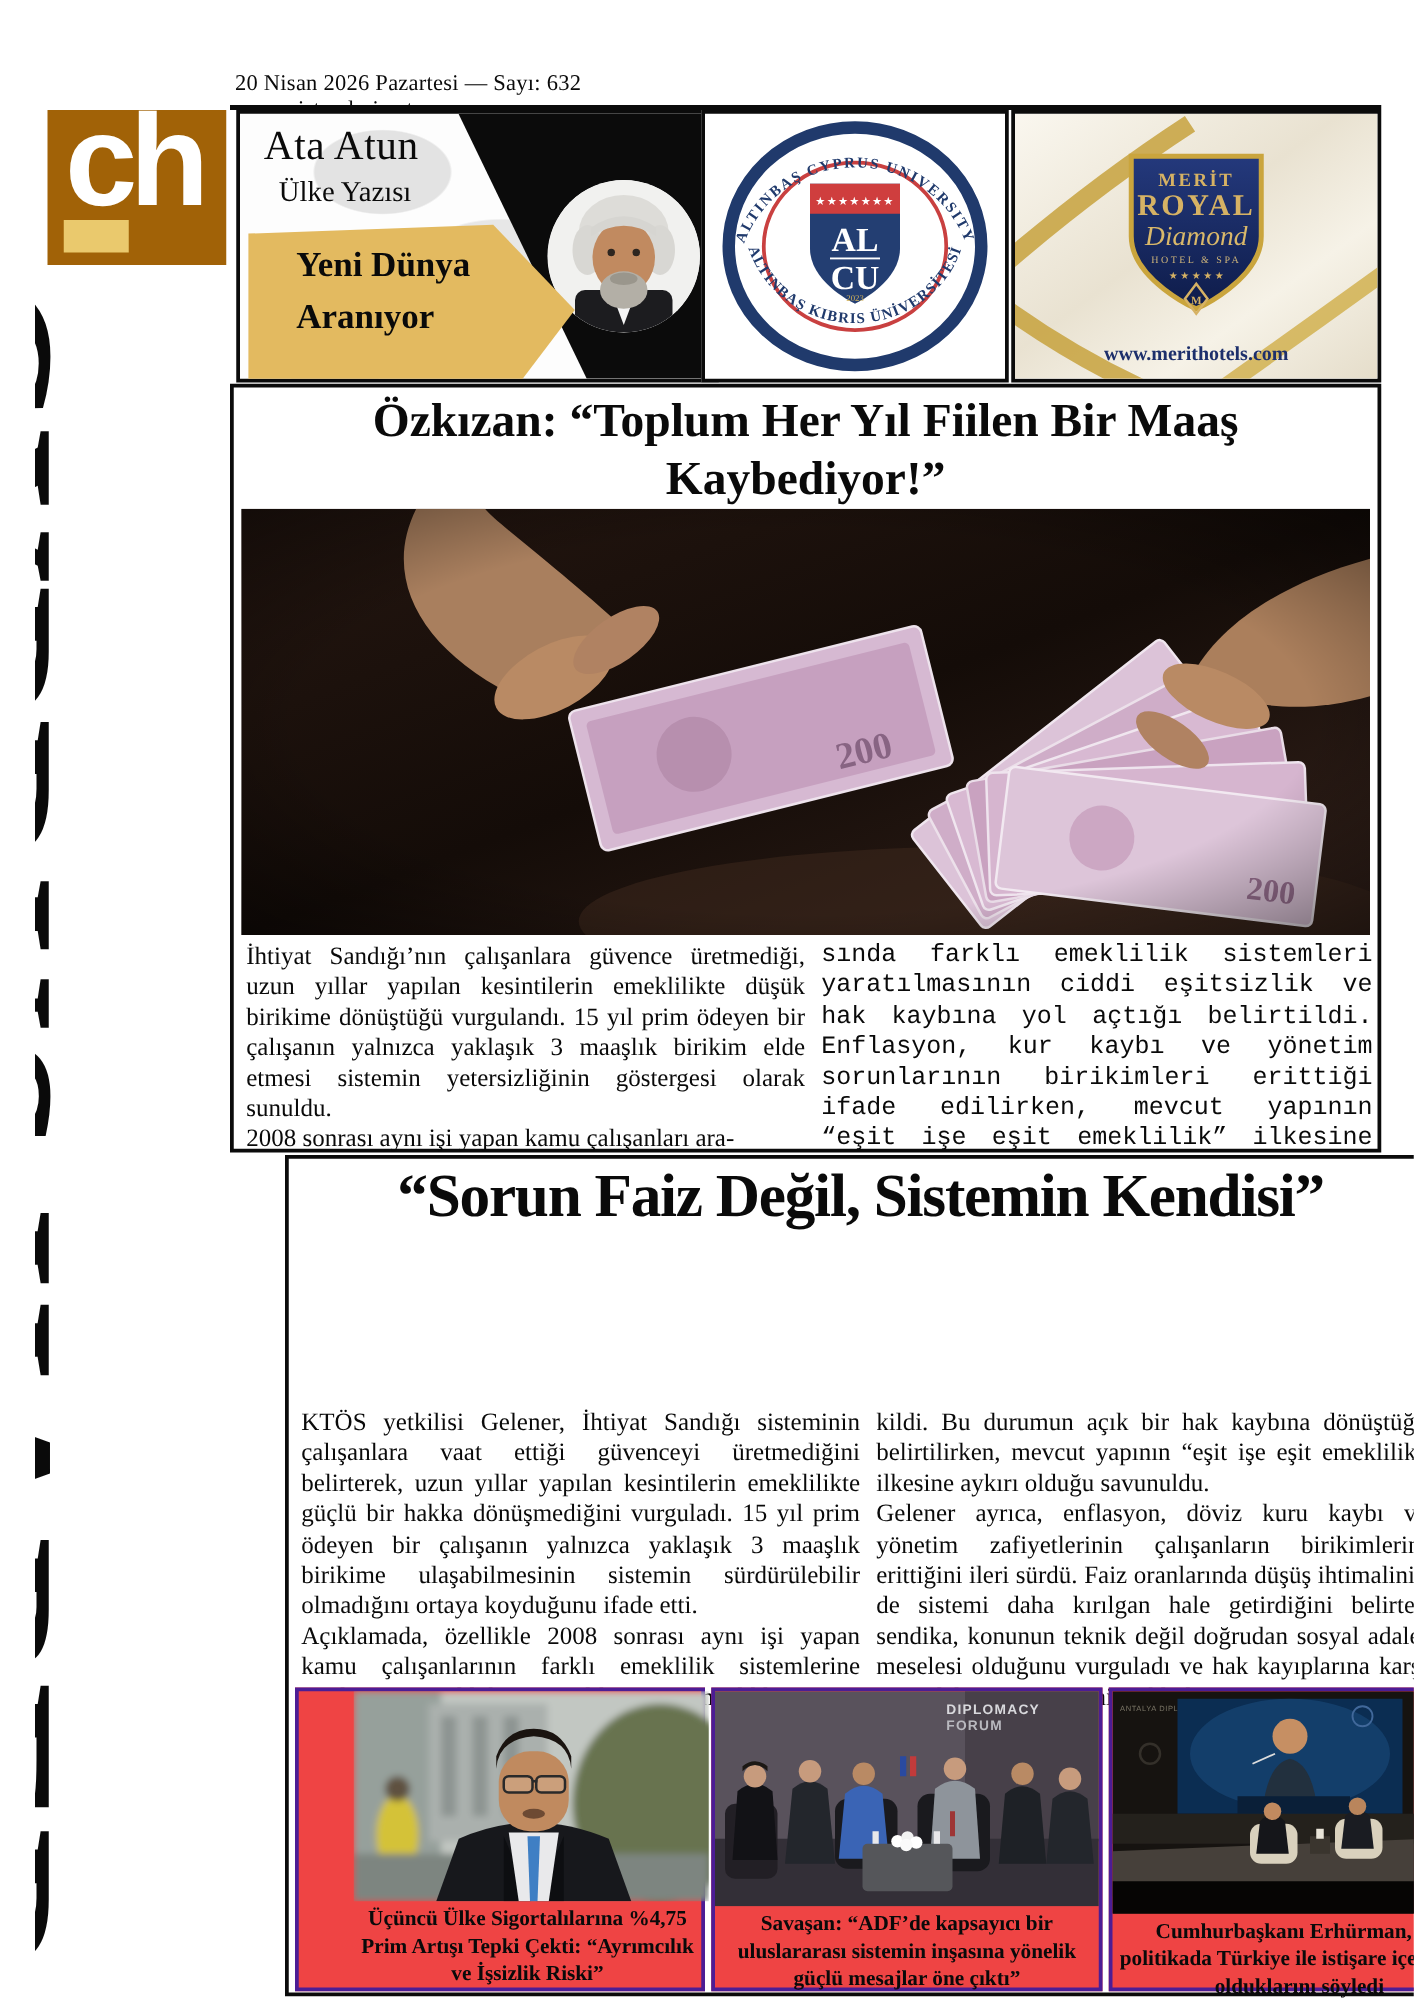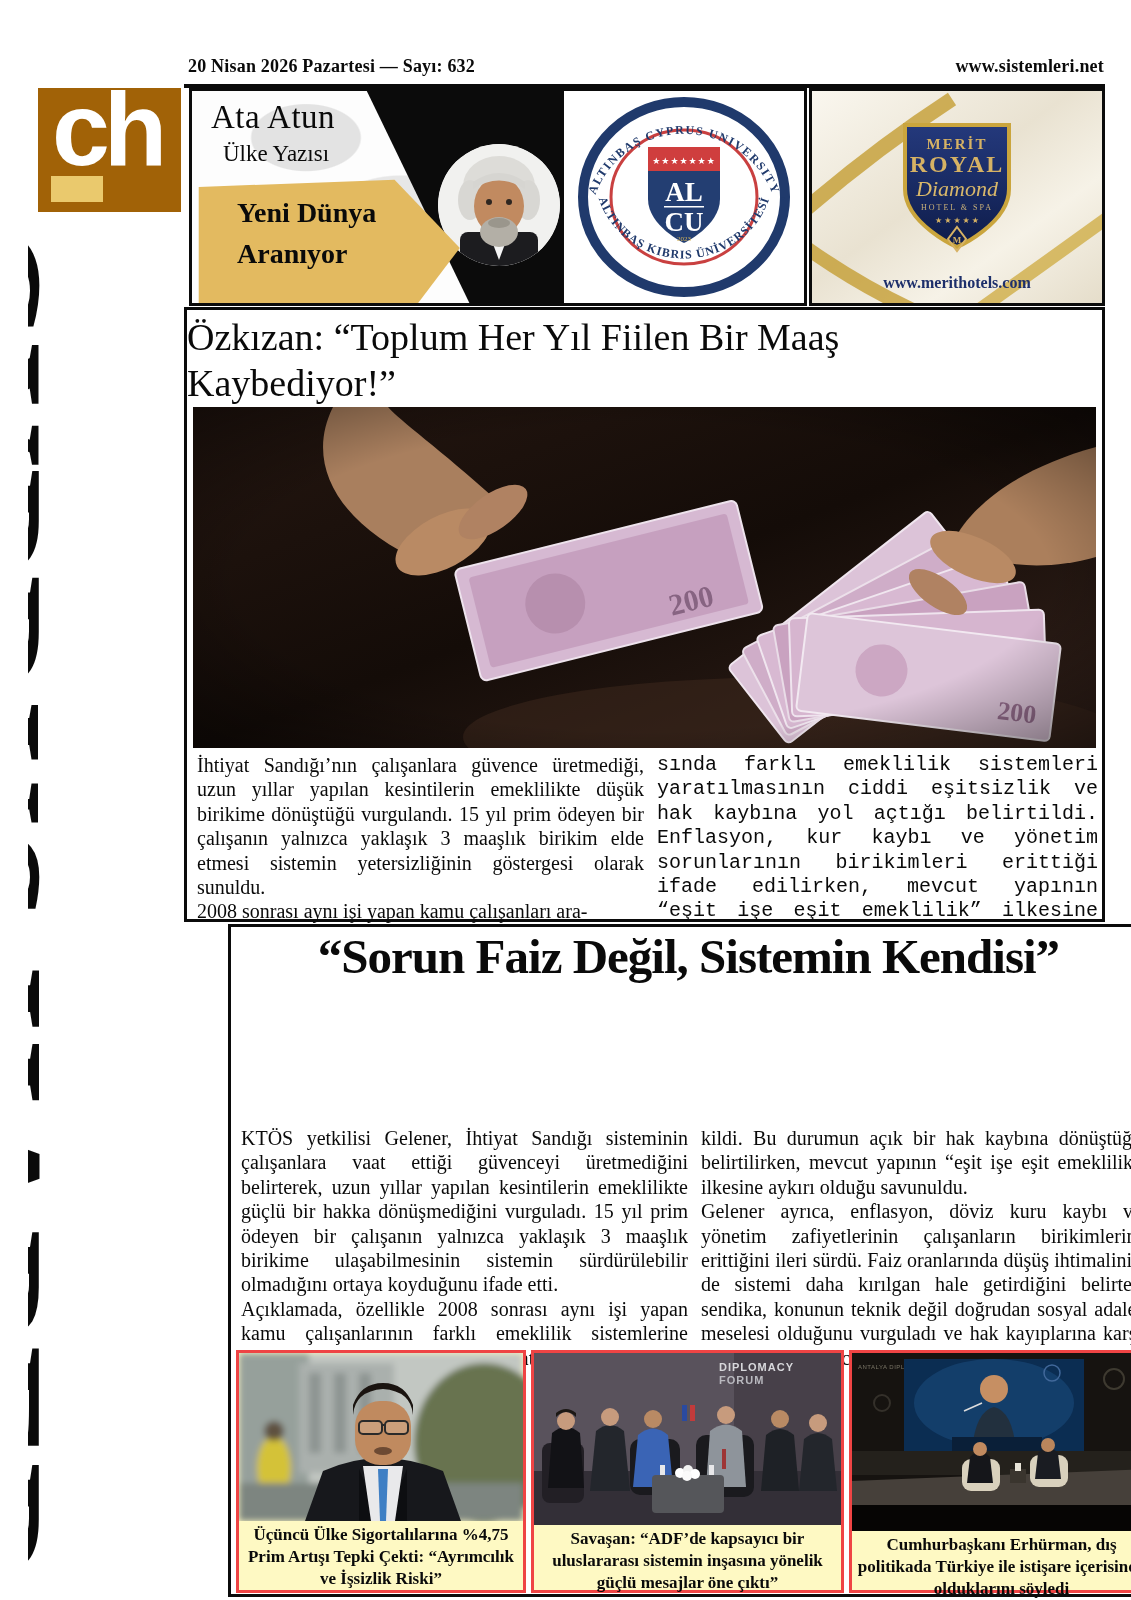--- a/index.html
+++ b/index.html
@@ -2,21 +2,21 @@
 <html><head>
 <meta charset="utf-8">
 <style>
   html,body{margin:0;padding:0;}
   body{width:1131px;height:1600px;position:relative;background:#ffffff;
        font-family:"Liberation Serif",serif;color:#0a0a0a;overflow:hidden;}
   .abs{position:absolute;}
 
   
   #datebar{left:188px;top:56px;width:916px;display:flex;justify-content:space-between;
-           font-weight:bold;font-size:18px;letter-spacing:.2px;}
+           font-weight:normal;font-size:18px;letter-spacing:.2px;flex-direction:column;}
   #toprule{left:184px;top:84px;width:921px;height:4px;background:#0b0b0b;}
 
   
   #chbox{left:38px;top:88px;width:143px;height:124px;background:#a16207;overflow:hidden;}
   #chbox .ch{position:absolute;left:14px;top:-18px;color:#fff;font-family:"Liberation Sans",sans-serif;
              font-weight:bold;font-size:104px;letter-spacing:-6px;}
   #chbox .goldsq{position:absolute;left:13px;top:88px;width:52px;height:26px;background:#eac96d;}
   #vtitle-svg{left:28px;top:212px;}
 
   
@@ -35,42 +35,42 @@
   #atun-author{left:19px;top:8px;font-size:33px;letter-spacing:.5px;}
   #atun-kicker{left:31px;top:50px;font-size:23px;}
   #atun-title{left:45px;top:102px;width:190px;font-size:28px;font-weight:bold;line-height:1.45;}
   #atun-photo{left:246px;top:53px;width:122px;height:122px;border-radius:50%;overflow:hidden;background:#f2f2f2;}
 
   #univbox{left:561px;top:88px;width:246px;height:218px;display:flex;align-items:center;justify-content:center;}
   #meritbox{left:809px;top:88px;width:296px;height:218px;overflow:hidden;}
 
   
   #art1box{left:184px;top:307px;width:921px;height:615px;}
-  #headline1{left:0;top:4px;width:100%;text-align:left;font-weight:normal;font-size:38px;line-height:1.22;}
+  #headline1{left:0;top:4px;width:100%;text-align:center;font-weight:bold;font-size:38px;line-height:1.22;}
   #headline1 .inner{display:inline-block;max-width:800px;}
   #moneyphoto{left:6px;top:97px;width:903px;height:341px;}
   .colbody{font-size:20px;line-height:1.22;text-align:justify;white-space:pre-line;}
   #a1c1{left:10px;top:443px;width:447px;}
   #a1c2{left:470px;top:443px;width:441px;font-family:Liberation Mono, monospace;}
 
   
   #art2box{left:184px;top:924px;width:921px;height:673px;margin-left:44px;}
   #headline2{left:0;top:2px;width:100%;text-align:center;font-weight:bold;font-size:49px;line-height:1.14;letter-spacing:-1px;}
   #headline2 .inner{display:inline-block;max-width:780px;}
   #standfirst{left:8px;top:120px;width:899px;font-weight:bold;font-size:21.5px;line-height:1.3;
               text-align:justify;text-align-last:center;}
   #a2c1{left:10px;top:199px;width:447px;}
   #a2c2{left:470px;top:199px;width:441px;}
 
   
   #photorow{left:5px;top:423px;width:905px;display:flex;gap:5px;}
-  .pbox{border:3px solid #ef4444;box-sizing:border-box;background:#fef9c3;}
+  .pbox{border:3px solid #4c1d95;box-sizing:border-box;background:#ef4444;}
   .pbox svg{display:block;}
   .pcap{font-weight:bold;font-size:17px;line-height:1.28;text-align:center;padding:3px 5px 5px 5px;}
-  #pbox1{width:328px;height:243px;}
+  #pbox1{width:328px;height:243px;padding-left:44px;}
   #pbox2{width:313px;height:243px;}
   #pbox3{width:305px;height:243px;}
 </style>
 </head>
 <body>
 
 <div id="datebar" class="abs">
   <span>20 Nisan 2026 Pazartesi  —  Sayı: 632</span>
   <span>www.sistemleri.net</span>
 </div>

